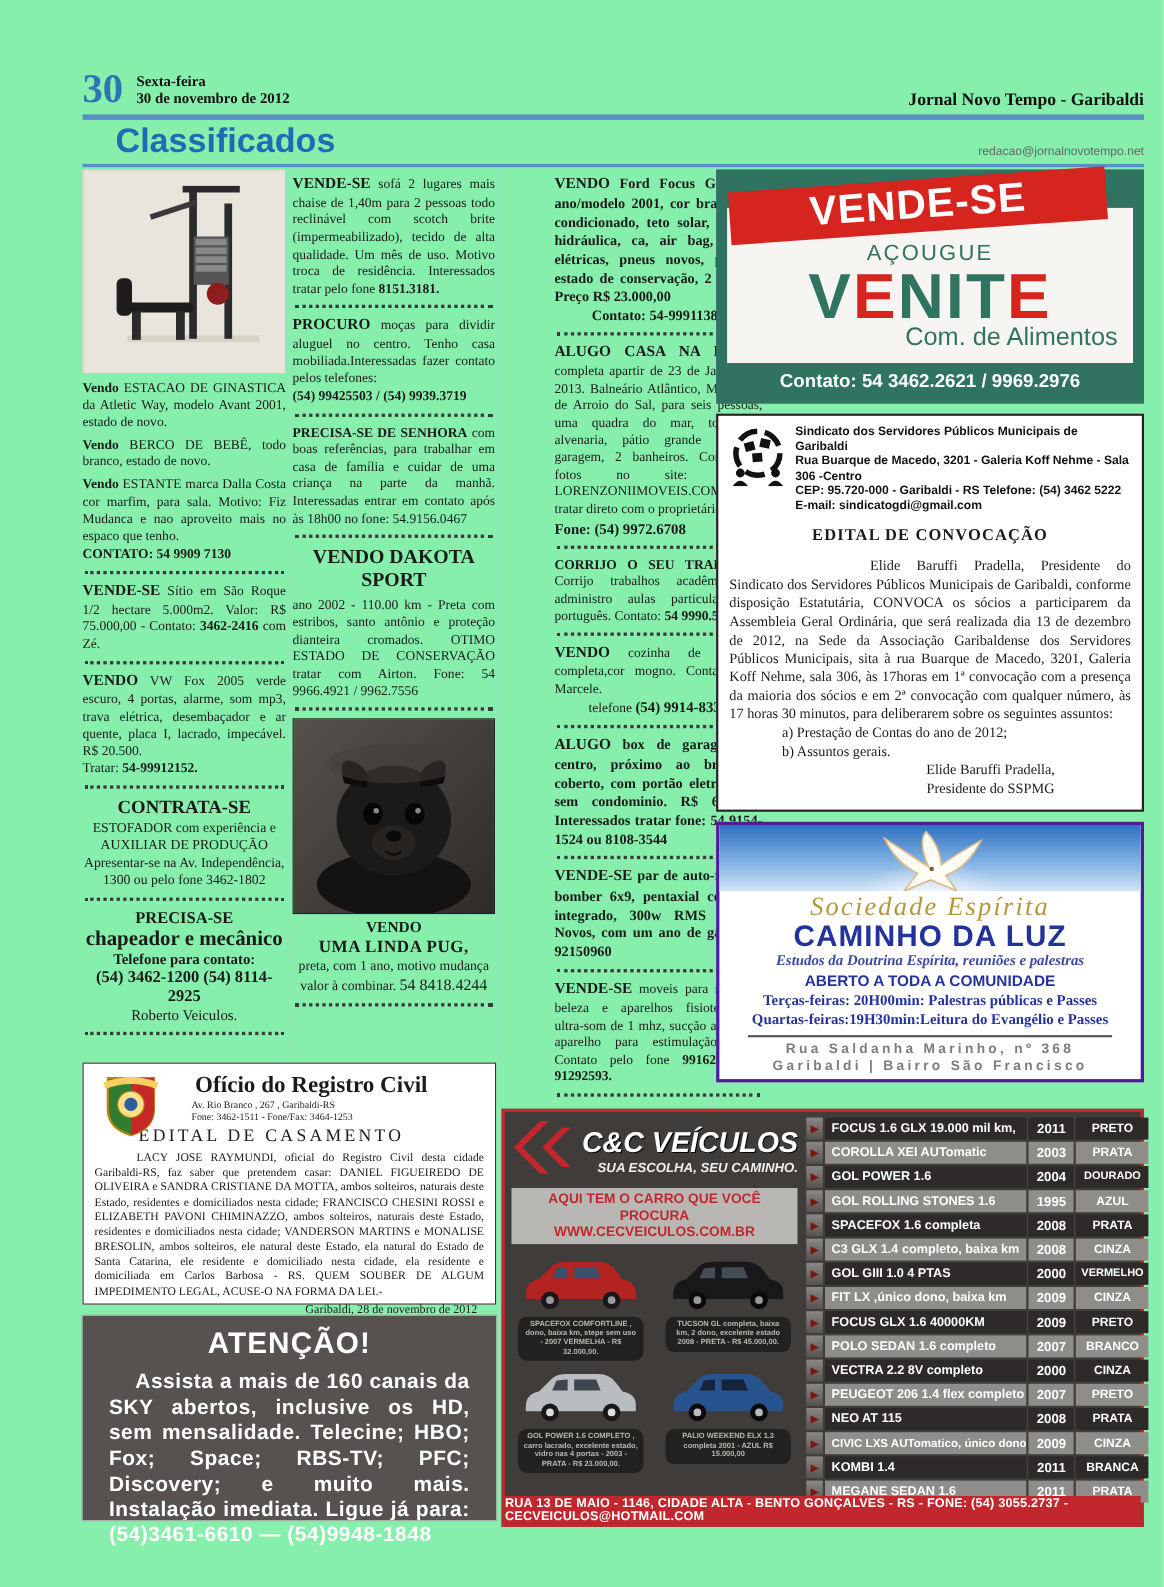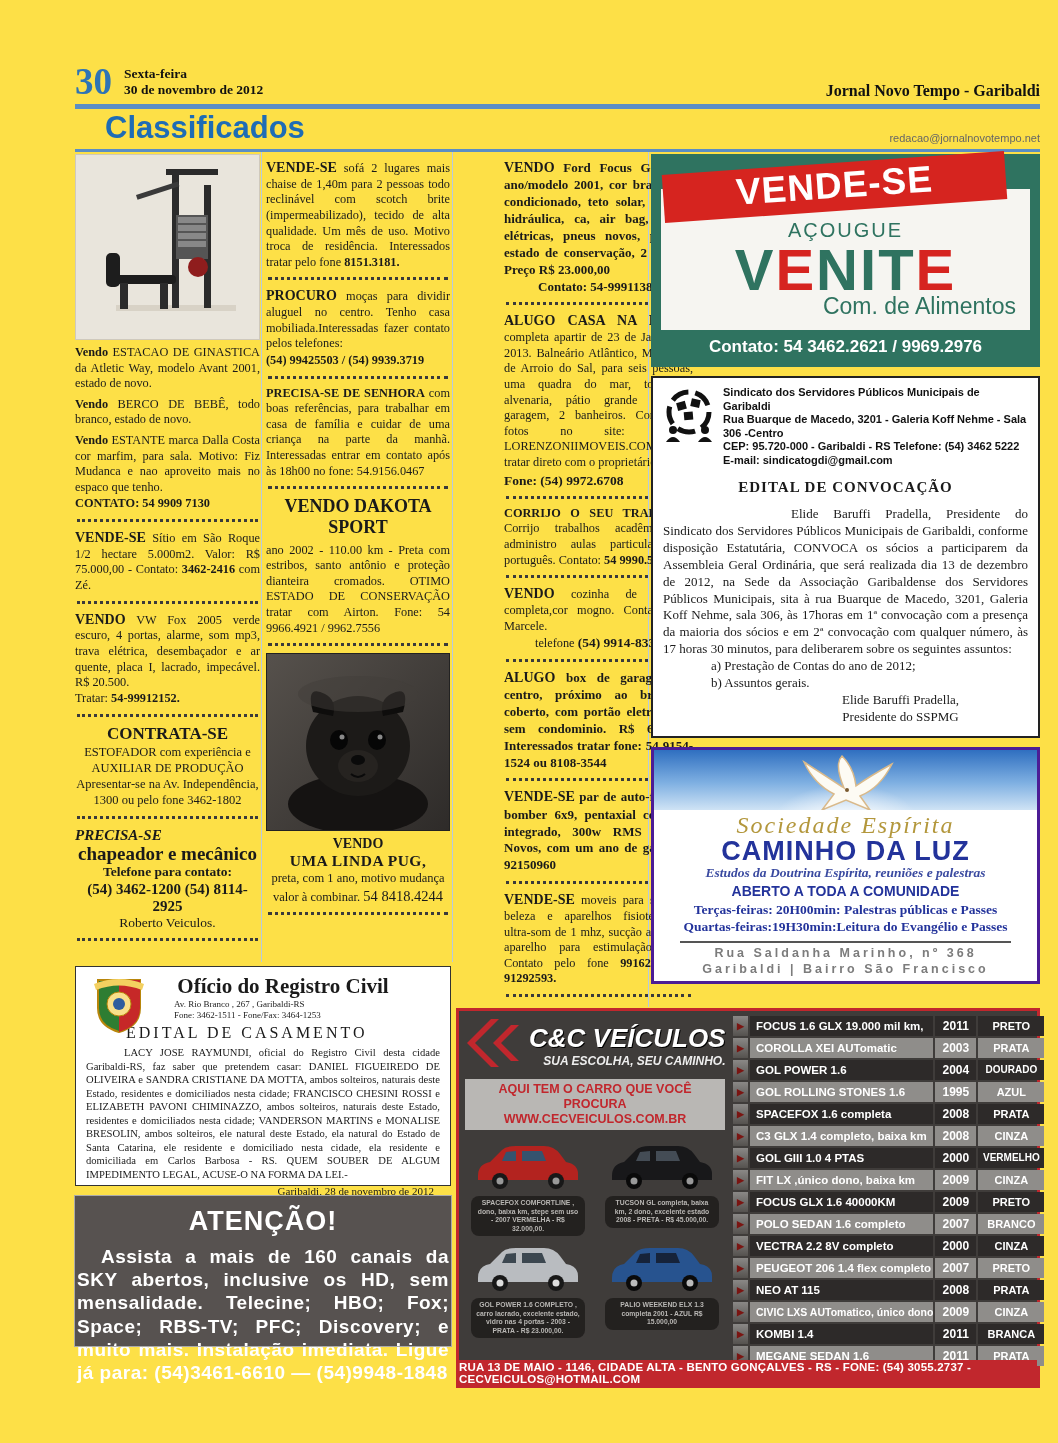--- a/index.html
+++ b/index.html
@@ -1,17 +1,17 @@
 <!DOCTYPE html>
 <html><head>
 <meta charset="utf-8">
 <style>
   * { margin:0; padding:0; box-sizing:border-box; }
   body { background:#ffffff; font-family:"Liberation Serif", serif; color:#1a1a1a; }
-  .page { position:relative; width:1058px; height:1443px; background:#fde047; overflow:hidden; }
+  .page { position:relative; width:1058px; height:1443px; background:#86efac; overflow:hidden; }
 
   
   .hdr { position:absolute; left:75px; top:64px; width:965px; height:38px; }
   .pagenum { display:inline-block; font-size:37px; font-weight:bold; color:#2e74b5; line-height:36px; vertical-align:top; }
   .hdr-date { display:inline-block; margin-left:8px; vertical-align:top; padding-top:2px; }
   .hdr-date div { font-size:13.5px; font-weight:bold; line-height:16px; color:#111; }
   .masthead { position:absolute; right:0; bottom:2px; font-size:16px; font-weight:bold; color:#111; }
   .rule-blue-1 { position:absolute; left:75px; top:104px; width:965px; height:5px; background:#5b8ec4; }
   .section-title { position:absolute; left:75px; top:110px; font-family:"Liberation Sans", sans-serif; font-size:31px; font-weight:bold; color:#1e6cb5; letter-spacing:0px;margin-left:30px; }
   .email { position:absolute; right:18px; top:132px; font-family:"Liberation Sans", sans-serif; font-size:11px; color:#666; }
@@ -35,21 +35,21 @@
   .ad .center-line { text-align:center; font-weight:bold; }
   .dots { border-bottom:3px dotted #3a3a3a; margin:7px 2px; height:1px; }
   .center { text-align:center; }
 
   .photo-frame { width:100%; background:#e7e3da; border:1px solid #cfc9bd; }
   .gym-photo { height:186px; }
   .pug-photo { height:178px; background:linear-gradient(135deg,#56514c,#2e2b29); border:1px solid #222; margin-top:6px; }
 
   .contrata-title { text-align:center; font-weight:bold; font-size:17px; margin-top:4px; }
   .contrata-line { text-align:center; font-size:12.5px; line-height:1.3; }
-  .precisa-t1 { text-align:left; font-weight:bold; font-size:15px; margin-top:8px;font-style:italic; }
+  .precisa-t1 { text-align:center; font-weight:bold; font-size:15px; margin-top:8px; }
   .precisa-t2 { text-align:center; font-weight:bold; font-size:19px; line-height:1.05; }
   .precisa-l  { text-align:center; font-weight:bold; font-size:13.5px; line-height:1.3; }
   .precisa-n  { text-align:center; font-weight:bold; font-size:15px; }
   .precisa-s  { text-align:center; font-size:13.5px; }
 
   .dakota-title { text-align:center; font-weight:bold; font-size:18px; line-height:1.15; margin:4px 0 3px; }
   .pug-t1 { text-align:center; font-weight:bold; font-size:14px; margin-top:5px; }
   .pug-t2 { text-align:center; font-weight:bold; font-size:15.5px; letter-spacing:.5px; }
   .pug-body { font-size:12.5px; line-height:1.3; text-align:center; }
   .pug-body .b { font-size:14.5px; }
@@ -93,21 +93,21 @@
   .registro { position:absolute; left:75px; top:966px; width:376px; height:220px; border:1.5px solid #333; padding:7px 10px 6px; background:#fff; }
   .reg-head { position:relative; min-height:62px; }
   .reg-head svg { position:absolute; left:4px; top:0; }
   .reg-title { text-align:center; font-weight:bold; font-size:21px; padding-left:40px; }
   .reg-addr { font-size:9px; line-height:11px; padding-left:88px; color:#222; }
   .reg-sub { font-size:16px; letter-spacing:3px; padding-left:40px; margin-top:3px; }
   .reg-body { font-size:10.6px; line-height:1.28; text-align:justify; margin-top:4px; text-indent:38px; }
   .reg-sign { text-align:right; font-size:11px; line-height:1.3; margin-top:3px; padding-right:6px; }
 
   
-  .atencao { position:absolute; left:75px; top:1196px; width:376px; height:150px; background:#575250; border:3px solid #39settle3634; border-color:#393634; outline:1px solid #aaa; padding:10px 2px; }
+  .atencao { position:absolute; left:75px; top:1196px; width:376px; height:186px; background:#575250; border:3px solid #39settle3634; border-color:#393634; outline:1px solid #aaa; padding:10px 24px; }
   .at-title { text-align:center; color:#fff; font-family:"Liberation Sans", sans-serif; font-weight:bold; font-size:27px; letter-spacing:1px; }
   .at-body { color:#fff; font-family:"Liberation Sans", sans-serif; font-weight:bold; font-size:19px; line-height:1.22; text-align:justify; margin-top:8px; text-indent:24px; letter-spacing:.5px; }
 
   
   .cec { position:absolute; left:456px; top:1008px; width:584px; height:380px; border:3px solid #c1272d; background:#3f3c3a; }
   .cec-inner { display:flex; height:calc(100% - 25px); }
   .cec-left { width:272px; padding:6px 6px 0; }
   .cec-logo-row { display:flex; align-items:center; gap:6px; }
   .cec-logo-txt { flex:1; }
   .cec-logo-name { color:#fff; font-family:"Liberation Sans", sans-serif; font-weight:bold; font-style:italic; font-size:26px; letter-spacing:0px; text-shadow:1px 1px 0 #000; white-space:nowrap; }

